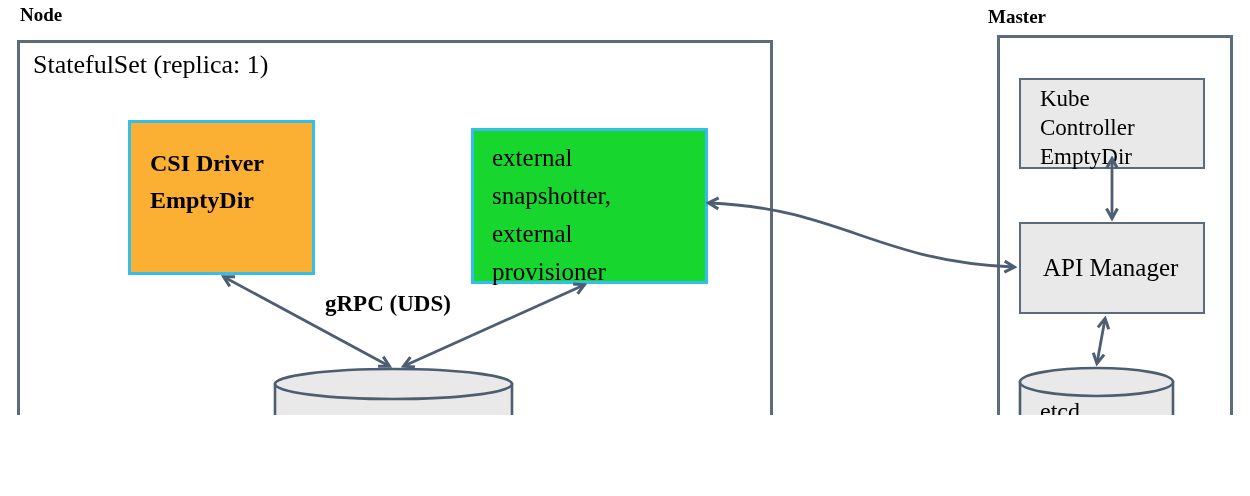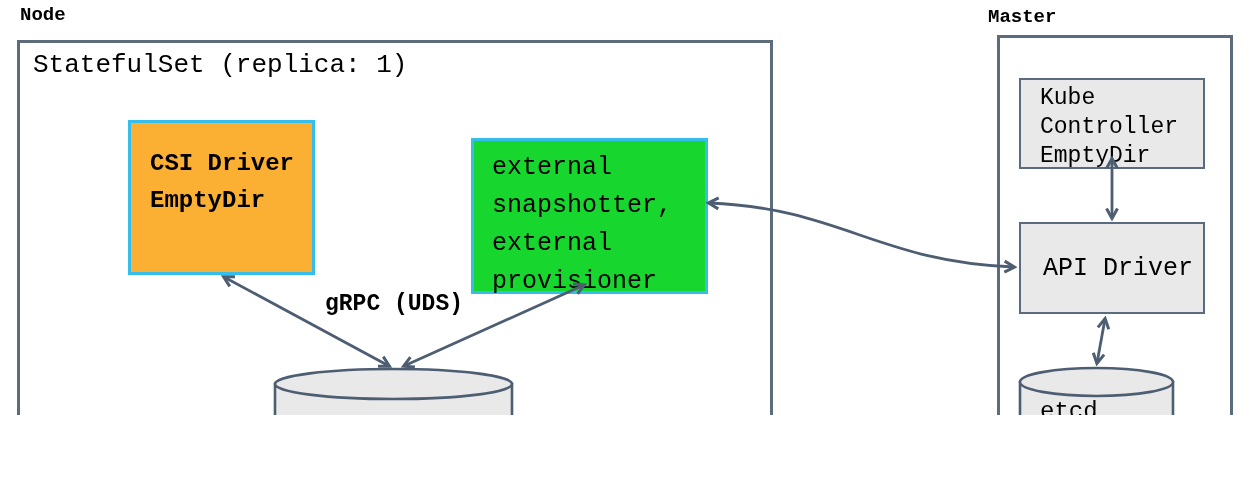--- a/index.html
+++ b/index.html
@@ -9,21 +9,21 @@
     --gray-fill:#e9e9e9;
     --csi-fill:#fbb034;
     --sidecar-fill:#17d72e;
     --accent-border:#35bdec;
     --text:#000000;
     --background:#ffffff;
   }
   html,body{margin:0;padding:0;background:var(--background);}
   .canvas{
     position:relative;width:1250px;height:415px;overflow:hidden;
-    font-family:Liberation Mono, monospace;color:var(--text);
+    font-family:Liberation Serif, serif;color:var(--text);
     background:var(--background);
   }
   .section-label{
     position:absolute;font-size:19px;font-weight:700;line-height:22px;
   }
   .outer-box{
     position:absolute;border:3px solid var(--outer-border);
     background:transparent;box-sizing:border-box;
   }
   .statefulset-title{
@@ -84,41 +84,41 @@
   <div class="section-label" style="left:20px;top:4px;">Node</div>
 
   <div class="outer-box" style="left:17px;top:40px;width:756px;height:447px;">
     <div class="statefulset-title">StatefulSet (replica: 1)</div>
 
     <div class="inner-box csi-box" style="left:108px;top:77px;">
       <div class="box-line">CSI Driver</div>
       <div class="box-line">EmptyDir</div>
     </div>
 
-    <div class="inner-box sidecar-box" style="left:451px;top:85px;margin-top:10px;">
+    <div class="inner-box sidecar-box" style="left:451px;top:85px;">
       <div class="box-line">external</div>
       <div class="box-line">snapshotter,</div>
       <div class="box-line">external</div>
       <div class="box-line">provisioner</div>
     </div>
 
     <div class="grpc-label" style="left:305px;top:248px;">gRPC (UDS)</div>
   </div>
 
   <div class="section-label" style="left:988px;top:6px;">Master</div>
 
   <div class="outer-box" style="left:997px;top:35px;width:236px;height:450px;">
     <div class="gray-box kcm-box" style="left:19px;top:24px;margin-top:16px;">
       <div class="box-line">Kube</div>
       <div class="box-line">Controller</div>
       <div class="box-line">EmptyDir</div>
     </div>
 
     <div class="gray-box api-box" style="left:19px;top:184px;">
-      <span>API Driver</span>
+      <span>API Manager</span>
     </div>
   </div>
 
   <svg class="overlay" viewBox="0 0 1250 496">
     <defs>
       <marker id="ah" viewBox="0 0 16 16" markerWidth="16" markerHeight="16" refX="12.5" refY="8" orient="auto-start-reverse" markerUnits="userSpaceOnUse">
         <path class="arrowhead-path" d="M3,2.5 L13,8 L3,13.5"></path>
       </marker>
     </defs>
 

